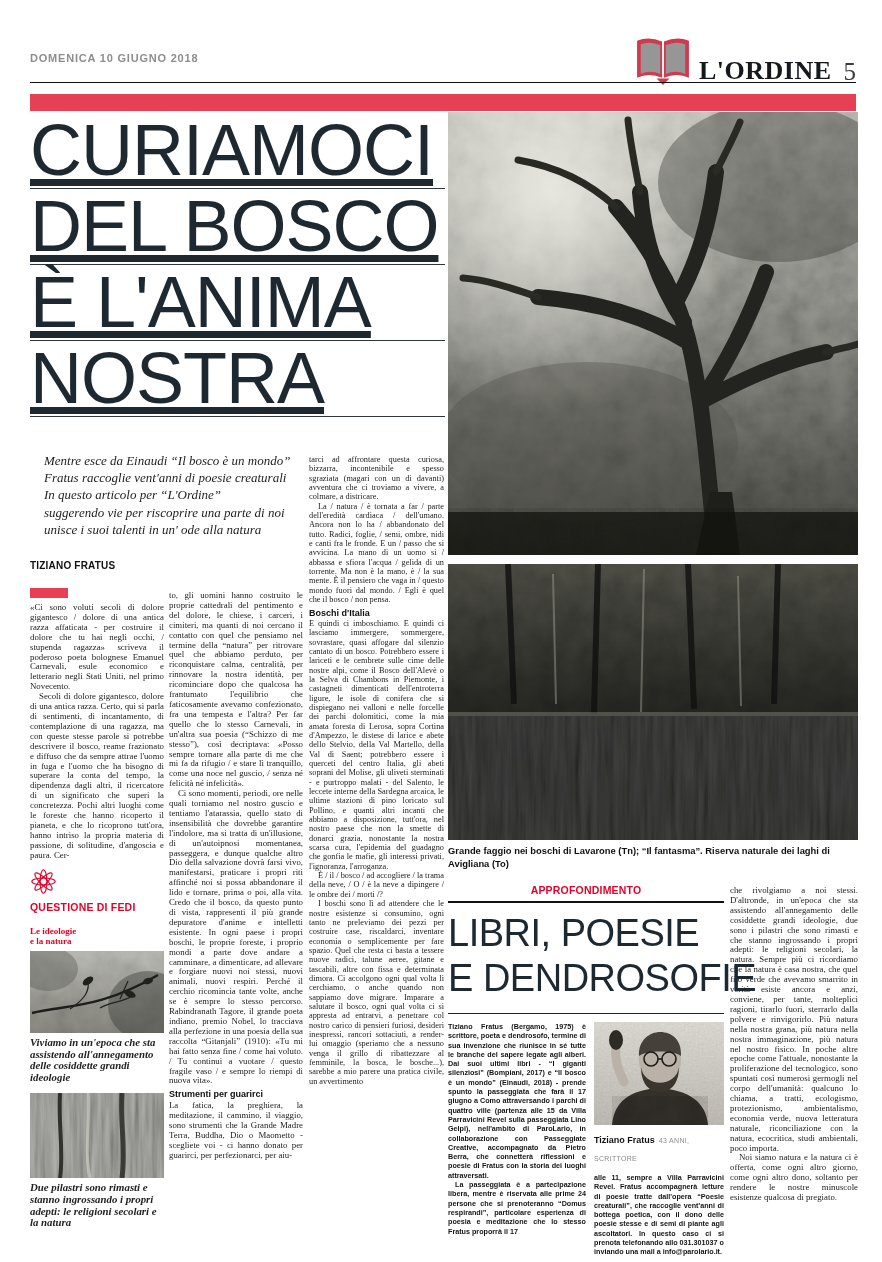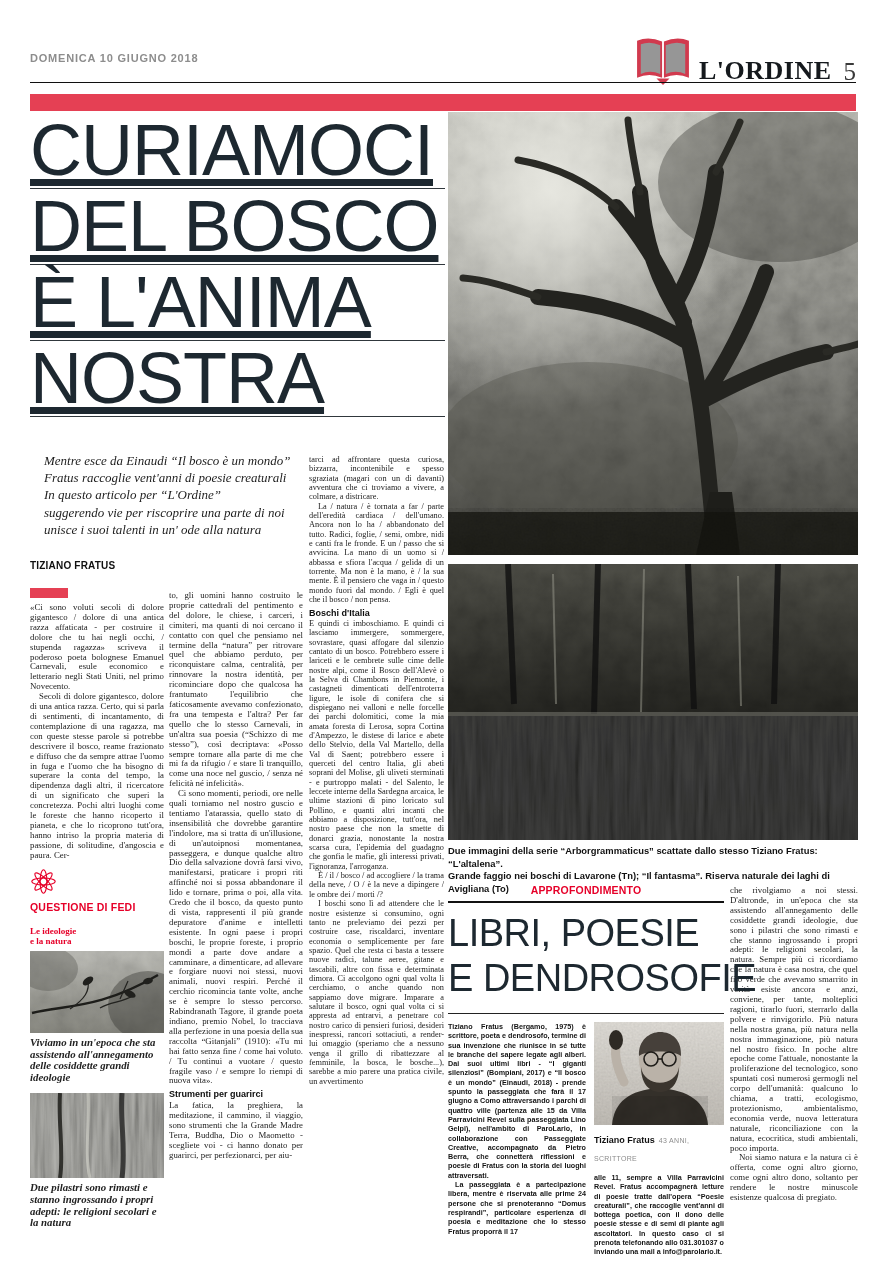--- a/index.html
+++ b/index.html
@@ -246,21 +246,20 @@
       <line x1="105" y1="10" x2="108" y2="140"></line>
         <line x1="196" y1="5" x2="193" y2="148"></line>
         <line x1="290" y1="12" x2="293" y2="142"></line>
     </g>
     <rect y="148" width="410" height="4" fill="#8a8a80" opacity=".45"></rect>
     <rect y="152" width="410" height="124" fill="#070706" opacity=".88"></rect>
     <rect y="152" width="410" height="124" filter="url(#streaksV)" opacity=".25" style="mix-blend-mode:screen"></rect>
   </svg>
 
   <div class="abs photos-caption">
-    <div>Due immagini della serie “Arborgrammaticus” scattate dallo stesso Tiziano Fratus: “L'altalena”.</div>
     <div>Grande faggio nei boschi di Lavarone (Tn); “Il fantasma”. Riserva naturale dei laghi di Avigliana (To)</div>
   </div>
 
   <div class="abs approf">
     <div class="approf-label">APPROFONDIMENTO</div>
     <div class="approf-hl">
       <span class="hl2">LIBRI, POESIE</span>
       <span class="hl2">E DENDROSOFIE</span>
     </div>
     <div class="approf-rule"></div>

